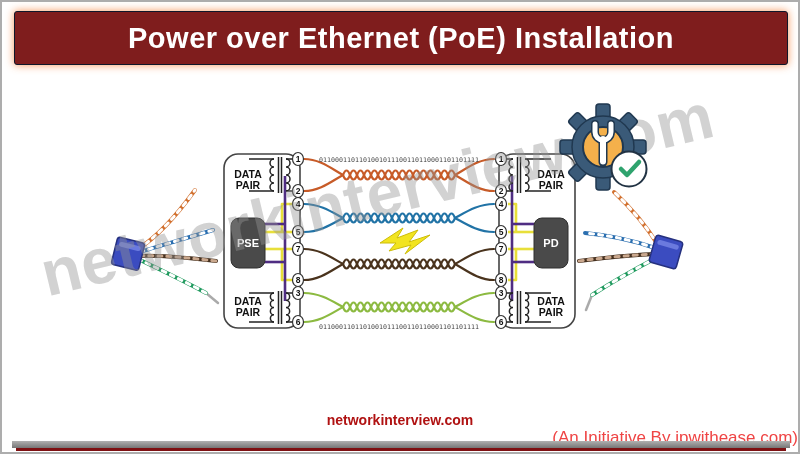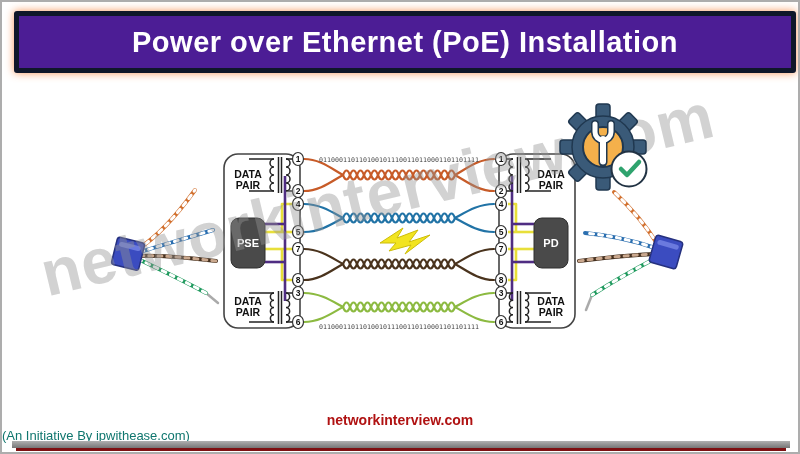--- a/index.html
+++ b/index.html
@@ -1,30 +1,30 @@
 <!DOCTYPE html>
 <html><head>
 <meta charset="utf-8">
 <style>
   html,body{margin:0;padding:0;background:#e8e8e8;}
   .page{position:relative;width:800px;height:454px;background:#ffffff;border:2px solid #adadad;
         box-sizing:border-box;overflow:hidden;font-family:"Liberation Sans",sans-serif;}
-  .banner{position:absolute;left:12px;top:9px;width:772px;height:52px;background:#4c1d95;
-          border:5px solid #0f172a;border-radius:3px;box-shadow:0 0 8px rgba(246,130,60,.85);
+  .banner{position:absolute;left:12px;top:9px;width:772px;height:52px;background:#7f1d1d;
+          border:1px solid #0f172a;border-radius:3px;box-shadow:0 0 8px rgba(246,130,60,.85);
           display:flex;align-items:center;justify-content:center;}
   .banner .title{margin:0;color:#ffffff;font-size:29px;font-weight:bold;letter-spacing:.5px;}
   .wm{position:absolute;left:40px;top:236px;font-size:64px;font-weight:bold;
       color:rgba(148,148,148,.42);transform:rotate(-13.5deg);transform-origin:0 50%;
       white-space:nowrap;pointer-events:none;letter-spacing:1px;z-index:5;}
   svg.main{position:absolute;left:0;top:0;z-index:2;}
   svg.icon{position:absolute;left:545px;top:95px;z-index:6;}
   .site{position:absolute;left:0;top:410px;width:100%;text-align:center;color:#b01212;
         font-weight:bold;font-size:14px;z-index:3;}
-  .tag{position:absolute;left:0;top:426px;width:100%;text-align:left;color:#0f766e;
-       font-size:13px;z-index:3;}
+  .tag{position:absolute;left:0;top:426px;width:100%;text-align:right;color:#ef4444;
+       font-size:17px;z-index:3;}
   .bar{position:absolute;left:10px;top:439px;width:778px;height:7px;
        background:linear-gradient(#b0b0b0,#767676);z-index:3;}
   .redline{position:absolute;left:14px;top:446px;width:770px;height:3px;background:#7e1012;z-index:3;}
   text{font-family:"Liberation Sans",sans-serif;}
   .mono{font-family:"DejaVu Sans Mono",monospace;}
 </style>
 </head>
 <body>
 
 <div class="page">

